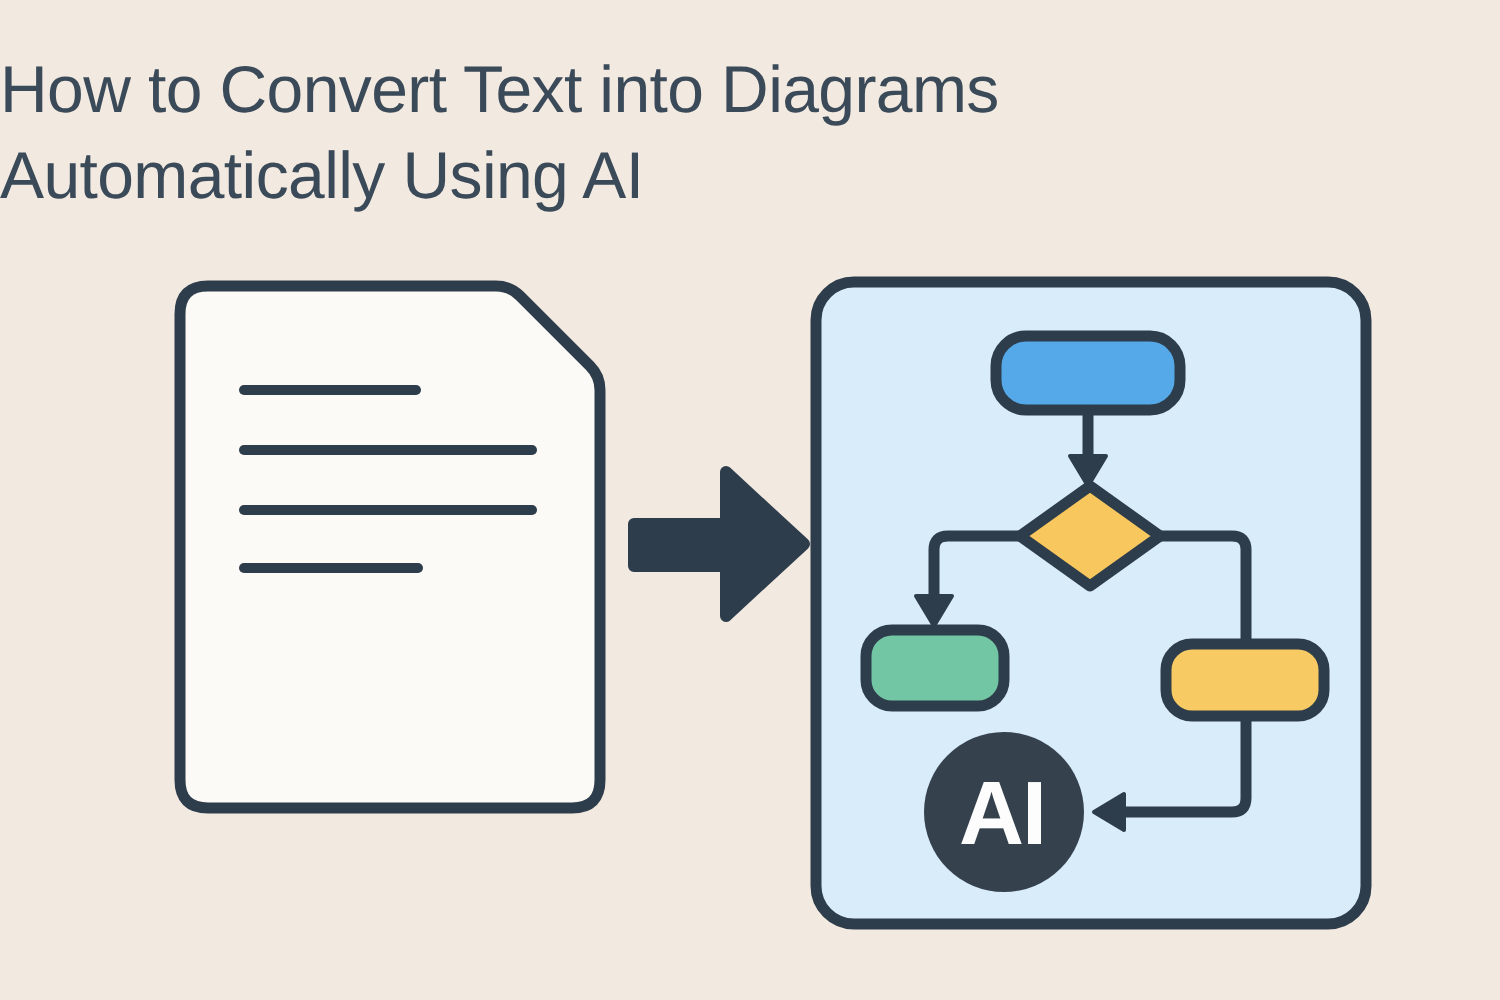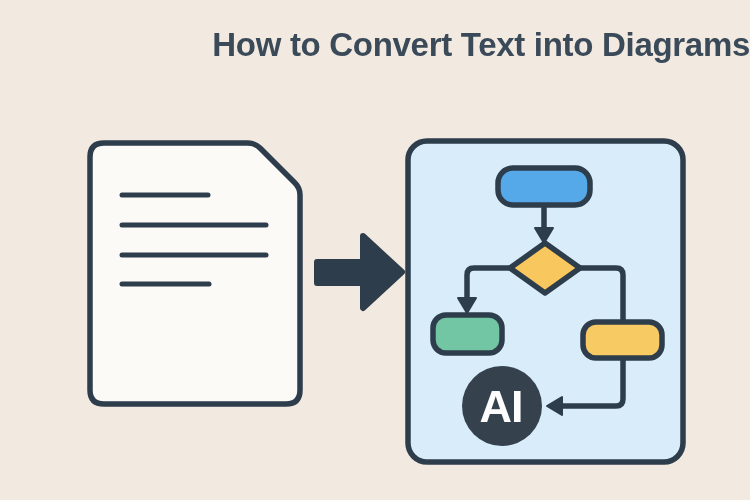--- a/index.html
+++ b/index.html
@@ -6,23 +6,23 @@
   body {
     width: 750px; height: 500px; overflow: hidden;
     background: #f2e9e0;
     font-family: "Liberation Sans", sans-serif;
     position: relative;
   }
   .stage { position: absolute; inset: 0; width: 750px; height: 500px; }
 
   .title-block {
     position: absolute; left: 0; top: 23px; width: 750px;
-    text-align: right;
+    text-align: left;
     color: #3b4a59;
-    font-weight: bold;
+    font-weight: normal;
     font-size: 33px;
     line-height: 43px;
     letter-spacing: -0.3px;
   }
   .title-line { display: block; }
 
   svg.art { position: absolute; left: 0; top: 0; }
 
   .ink-stroke { stroke: #2e3d4b; }
   .ink-fill   { fill: #2e3d4b; }
@@ -34,20 +34,21 @@
     letter-spacing: -1px;
   }
 </style>
 </head>
 <body>
 
 <div class="stage">
 
   <div class="title-block">
     <span class="title-line">How to Convert Text into Diagrams</span>
+    <span class="title-line">Automatically Using AI</span>
   </div>
 
   <svg class="art" width="750" height="500" viewBox="0 0 750 500">
 
     <g>
       <path d="M 104 143
                H 248
                Q 255 143 260 148
                L 295 183
                Q 300 188 300 195

